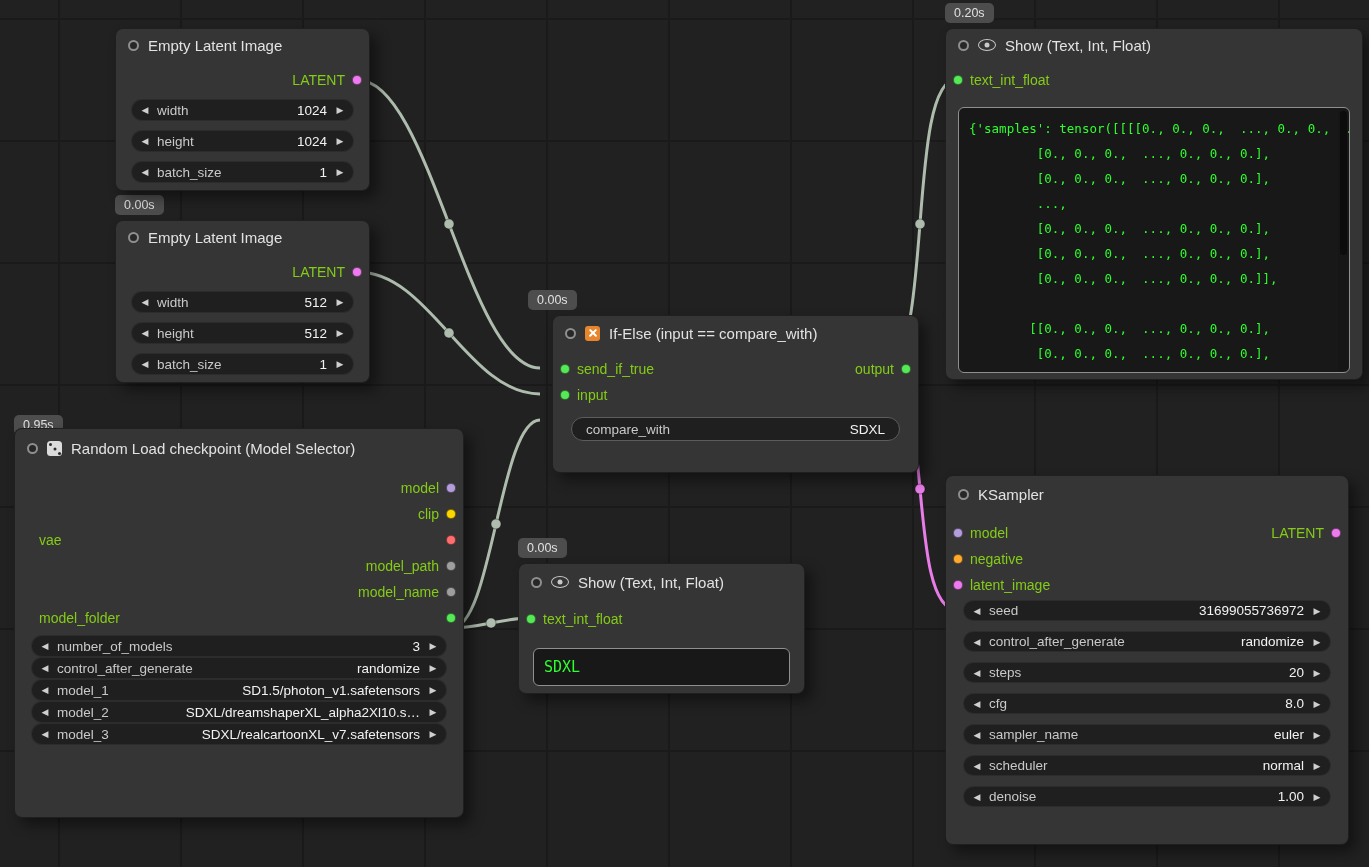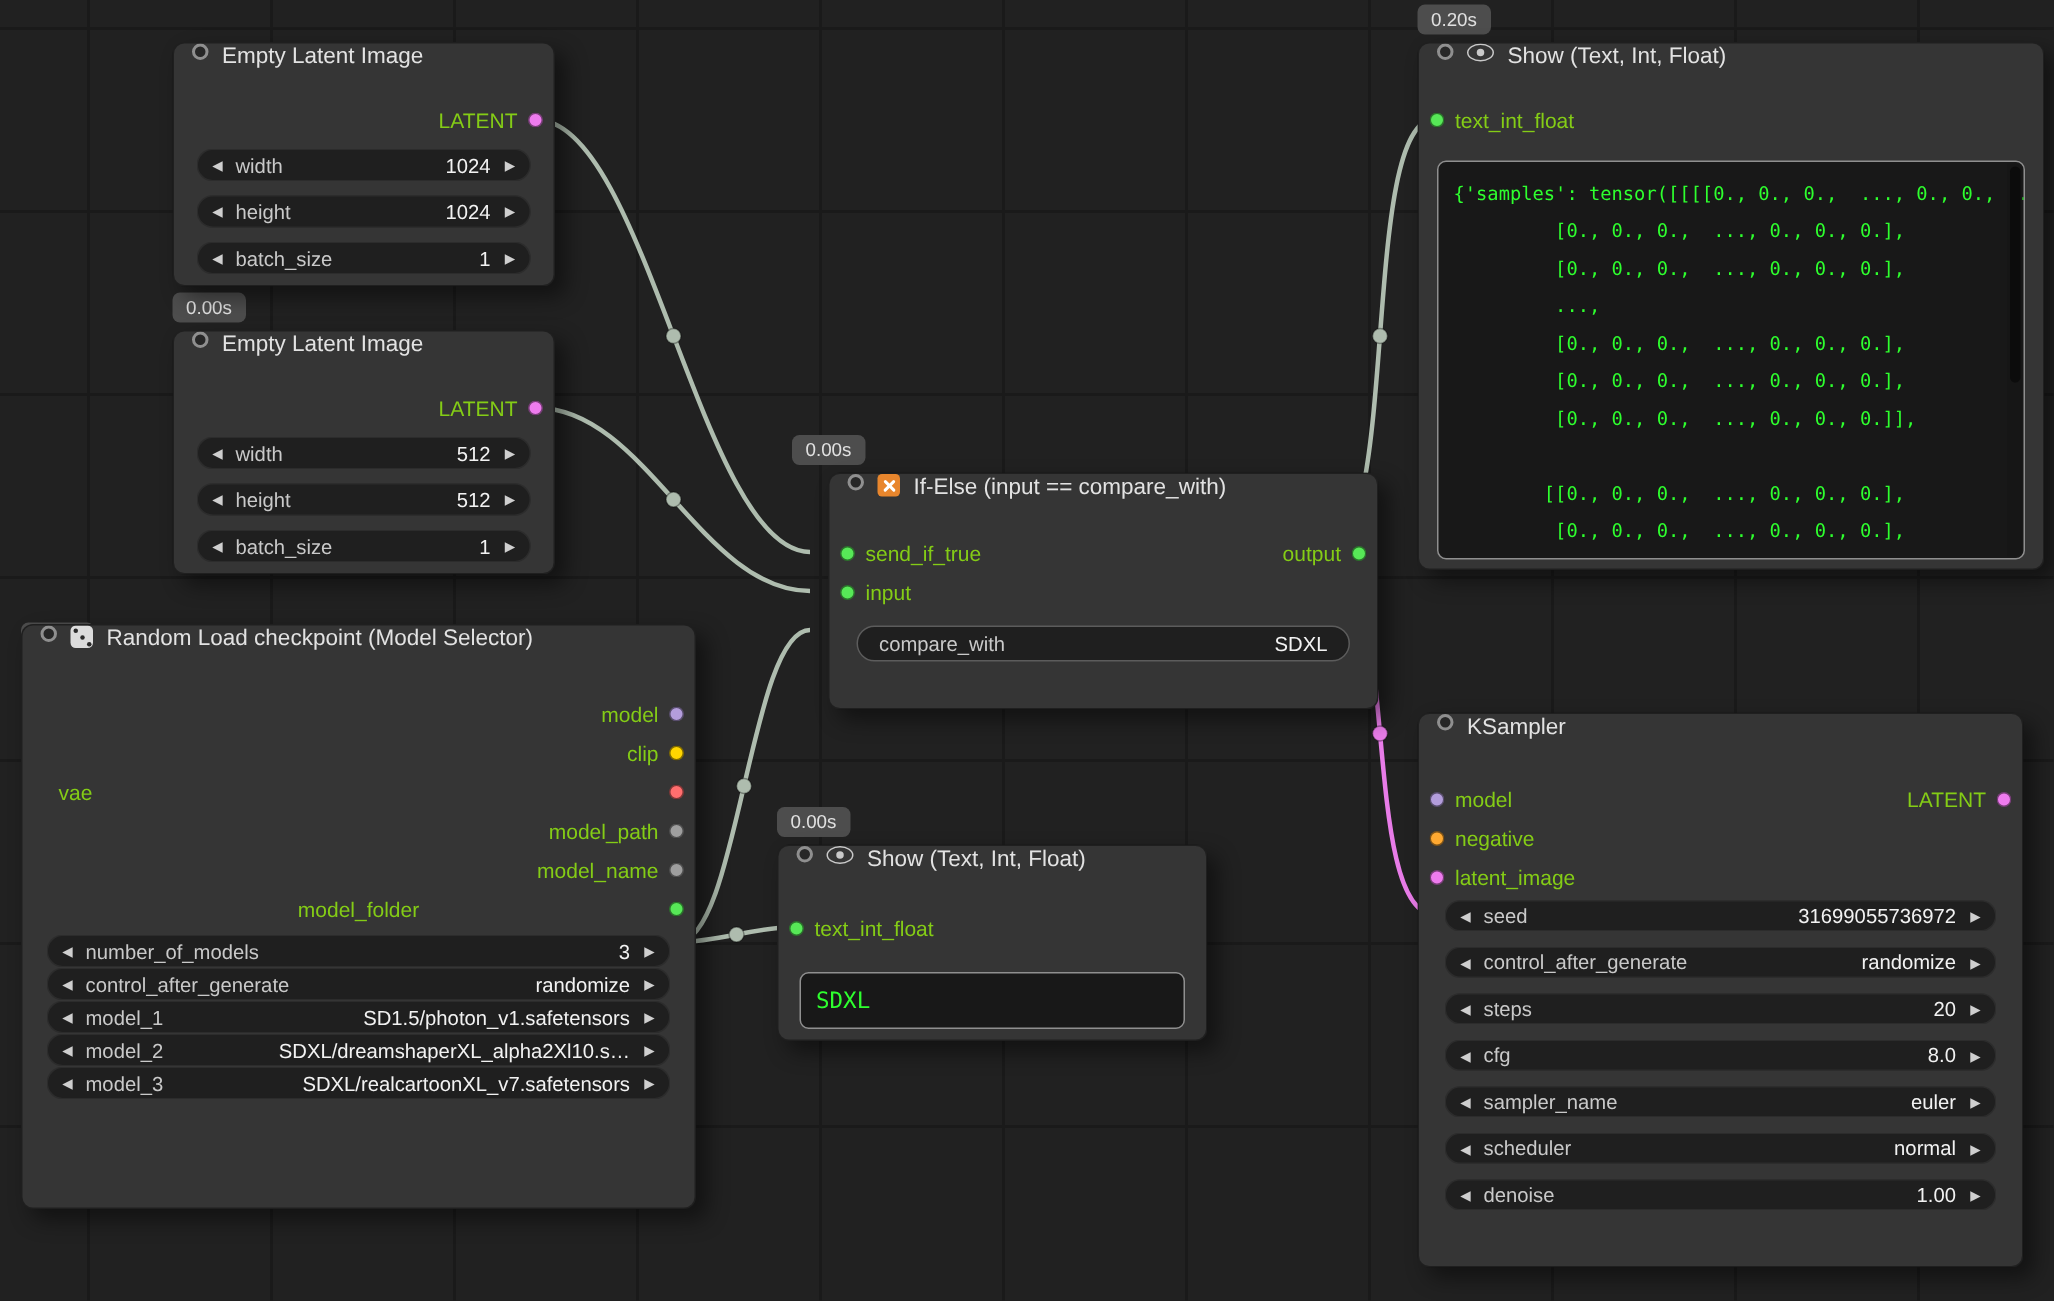--- a/index.html
+++ b/index.html
@@ -7,21 +7,21 @@
     font-family:"Liberation Sans",sans-serif;color:#ddd}
   .canvas{position:absolute;inset:0;width:1369px;height:867px}
   .grid{position:absolute;inset:0;z-index:0;
     background-image:linear-gradient(#1a1a1a 2px,transparent 2px),
                      linear-gradient(90deg,#1a1a1a 2px,transparent 2px);
     background-size:122px 122px;background-position:58px 18px}
   svg.wires{position:absolute;inset:0;z-index:1;pointer-events:none}
 
   .node{position:absolute;z-index:2;background:#353535;border-radius:8px;
     border:1px solid rgba(0,0,0,.4);box-shadow:7px 7px 14px rgba(0,0,0,.45)}
-  .title{display:flex;gap:9px;padding:0 12px;height:32px;
+  .title{display:flex;align-items:center;gap:9px;padding:0 12px;height:32px;
     font-size:15px;color:#e2e2e2;white-space:nowrap;overflow:hidden}
   .t34{height:34px}.t36{height:36px}.t38{height:38px}
   .status-dot{flex:0 0 auto;width:11px;height:11px;border-radius:50%;
     border:2.5px solid #8f8f8f;background:rgba(0,0,0,.25)}
 
   .eye-icon{flex:0 0 auto;width:18px;height:12px;border:1.6px solid #c9c9c9;border-radius:50%;position:relative}
   .eye-icon::after{content:"";position:absolute;left:50%;top:50%;width:5px;height:5px;border-radius:50%;
     background:#c9c9c9;transform:translate(-50%,-50%)}
   .dice-icon{flex:0 0 auto;width:15px;height:15px;background:#dcdcdc;border-radius:3.5px;position:relative}
   .dice-icon::after{content:"";position:absolute;width:3px;height:3px;border-radius:50%;background:#2a2a2a;
@@ -55,21 +55,21 @@
   .show-box{background:#181818;border:1px solid #8f8f8f;border-radius:6px;overflow:hidden;position:relative}
 
   .badge{position:absolute;z-index:2;background:#4d4d4d;color:#e0e0e0;font-size:12.5px;
     padding:3px 9px;border-radius:5px}
 
   
   #n-latent1{left:115px;top:28px;width:255px;height:163px}
   #n-latent2{left:115px;top:220px;width:255px;height:163px}
   #n-ifelse{left:552px;top:315px;width:367px;height:158px}
   #n-ifelse .widget{margin:9px 18px 0;height:24px;border-radius:13px;border-color:#5c5c5c}
-  #n-loader{left:14px;top:416px;width:450px;height:390px}
+  #n-loader{left:14px;top:428px;width:450px;height:390px}
   #n-loader .widget{margin:0 16px}
   #n-loader .widgets{padding-top:4px}
   #n-show-small{left:518px;top:563px;width:287px;height:131px}
   #n-show-small .show-box{margin:16px 14px 0;height:38px;display:flex;align-items:center;
     padding:0 10px;font-size:15px;font-family:"DejaVu Sans Mono",monospace}
   #n-show-big{left:945px;top:28px;width:418px;height:352px}
   #n-show-big .show-box{margin:14px 12px 0;height:266px}
   #n-show-big pre{font-family:"DejaVu Sans Mono",monospace;font-size:12.5px;line-height:25px;
     padding:8px 14px 8px 10px;white-space:pre}
   #n-ksampler{left:945px;top:475px;width:404px;height:370px}
@@ -217,21 +217,21 @@
         <span class="dot out" style="background: rgb(255, 110, 110);"></span>
       </div>
       <div class="row" style="justify-content:flex-end">
         <span>model_path</span>
         <span class="dot out" style="background: rgb(158, 158, 158);"></span>
       </div>
       <div class="row" style="justify-content:flex-end">
         <span>model_name</span>
         <span class="dot out" style="background: rgb(158, 158, 158);"></span>
       </div>
-      <div class="row" style="justify-content:center">
+      <div class="row" style="justify-content:flex-start">
         <span>model_folder</span>
         <span class="dot out" style="background: rgb(87, 232, 87);"></span>
       </div>
       <div class="widgets">
         <div class="widget">
           <span class="arr">◀</span>
           <span class="wlabel">number_of_models</span>
           <span class="wvalue">3</span>
           <span class="arr">▶</span>
         </div>

